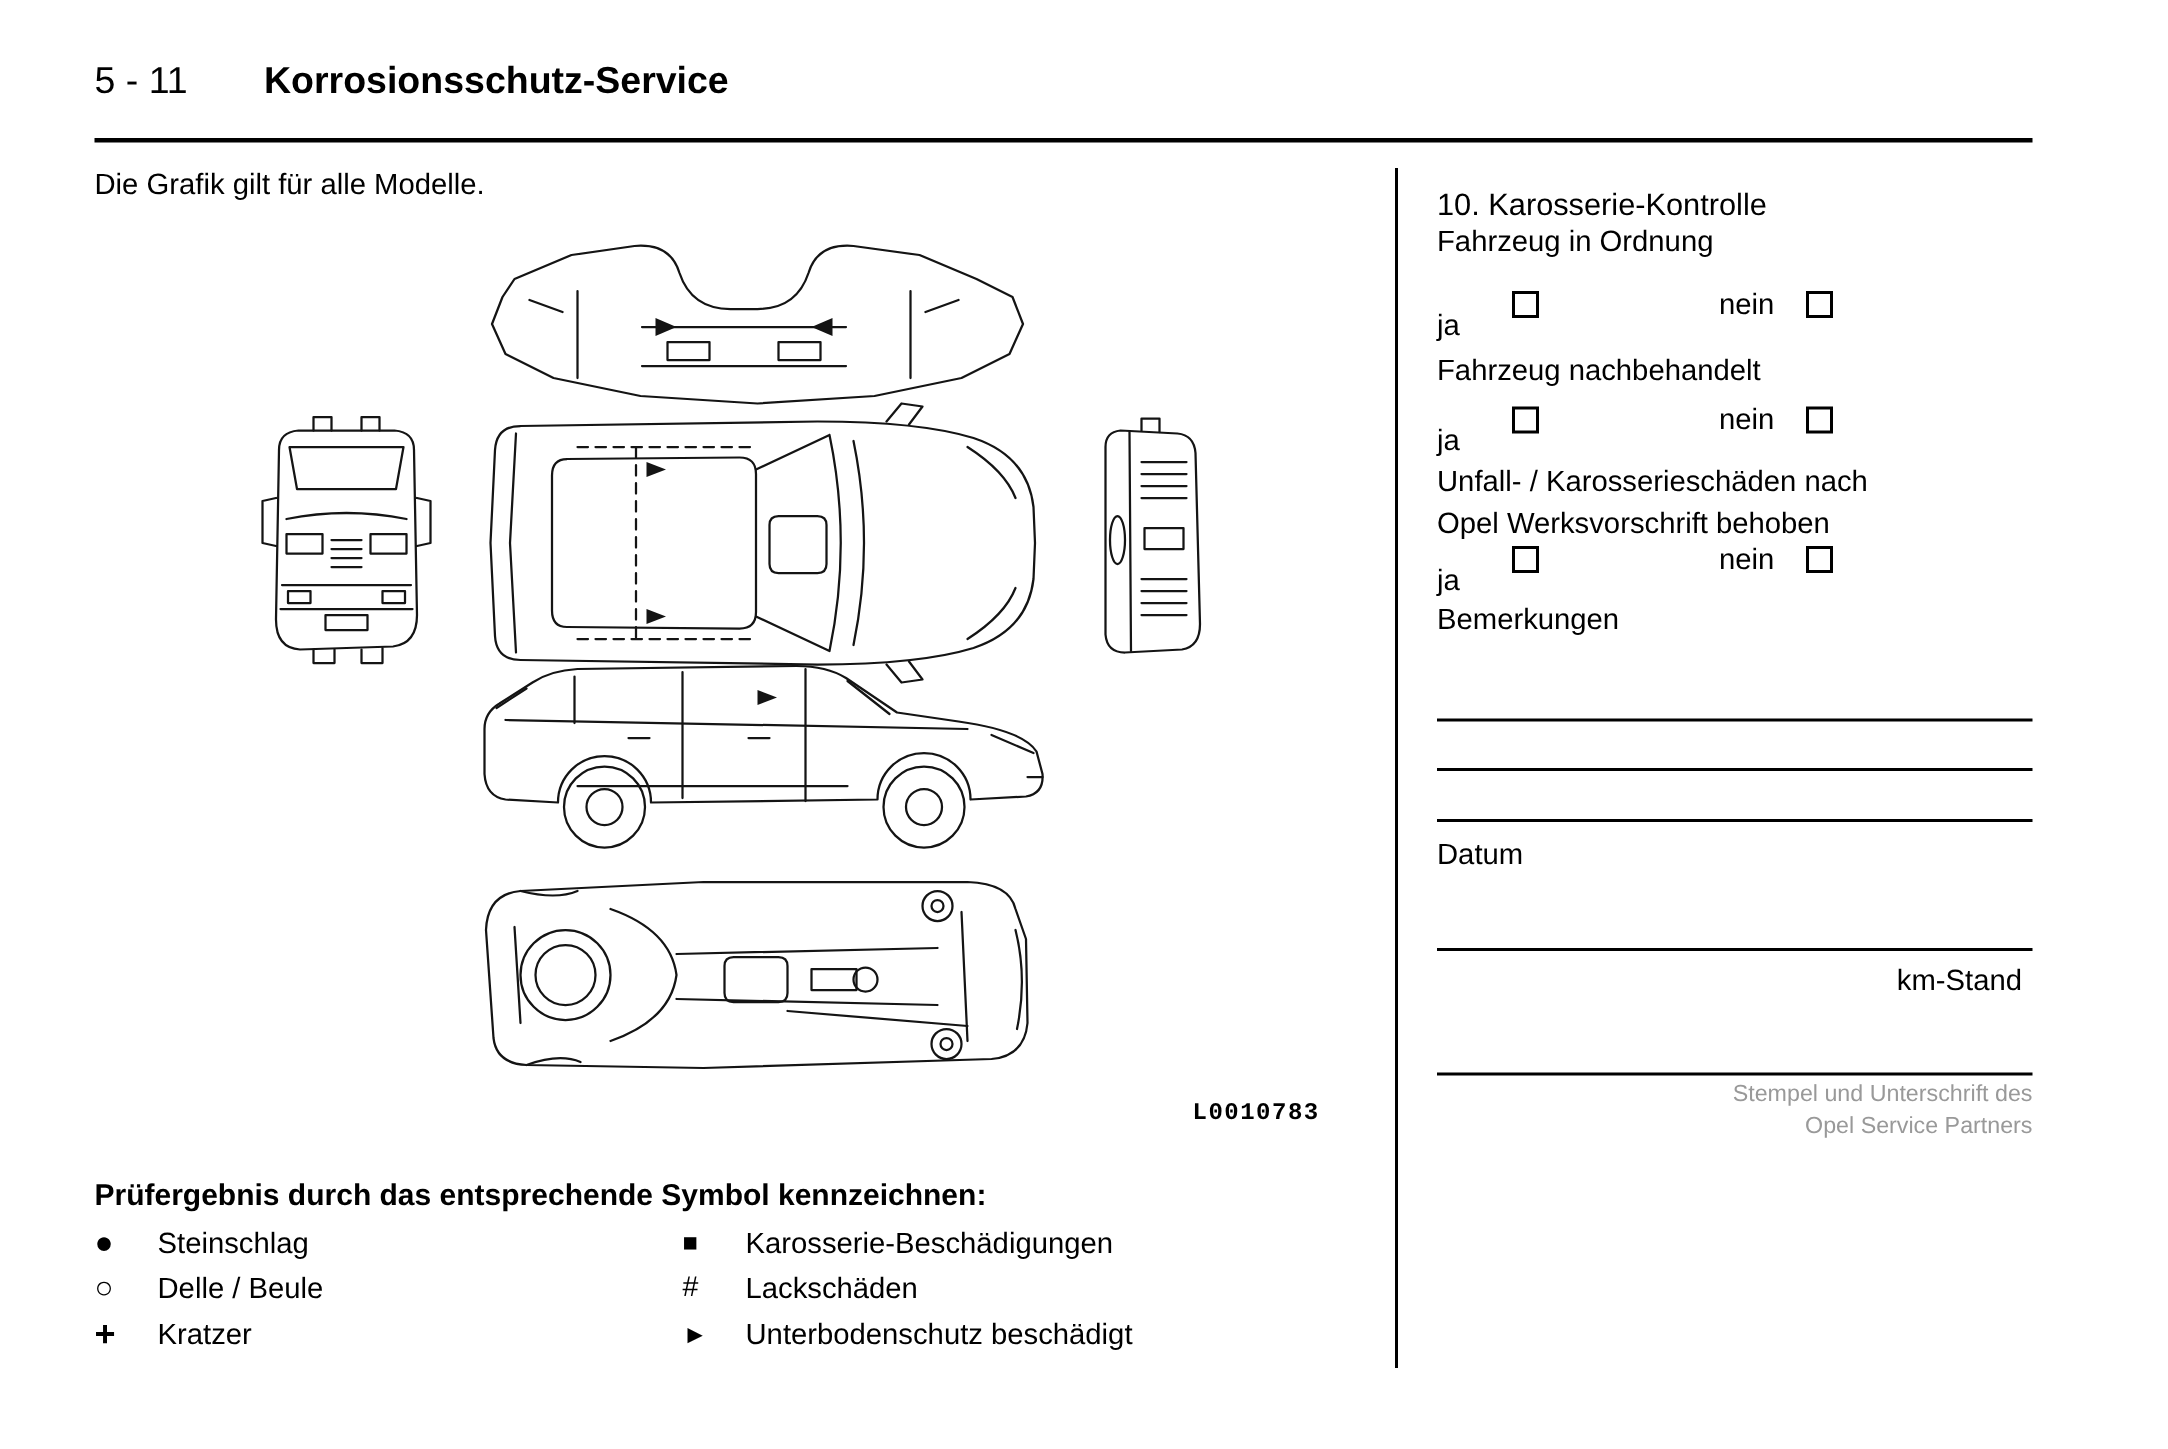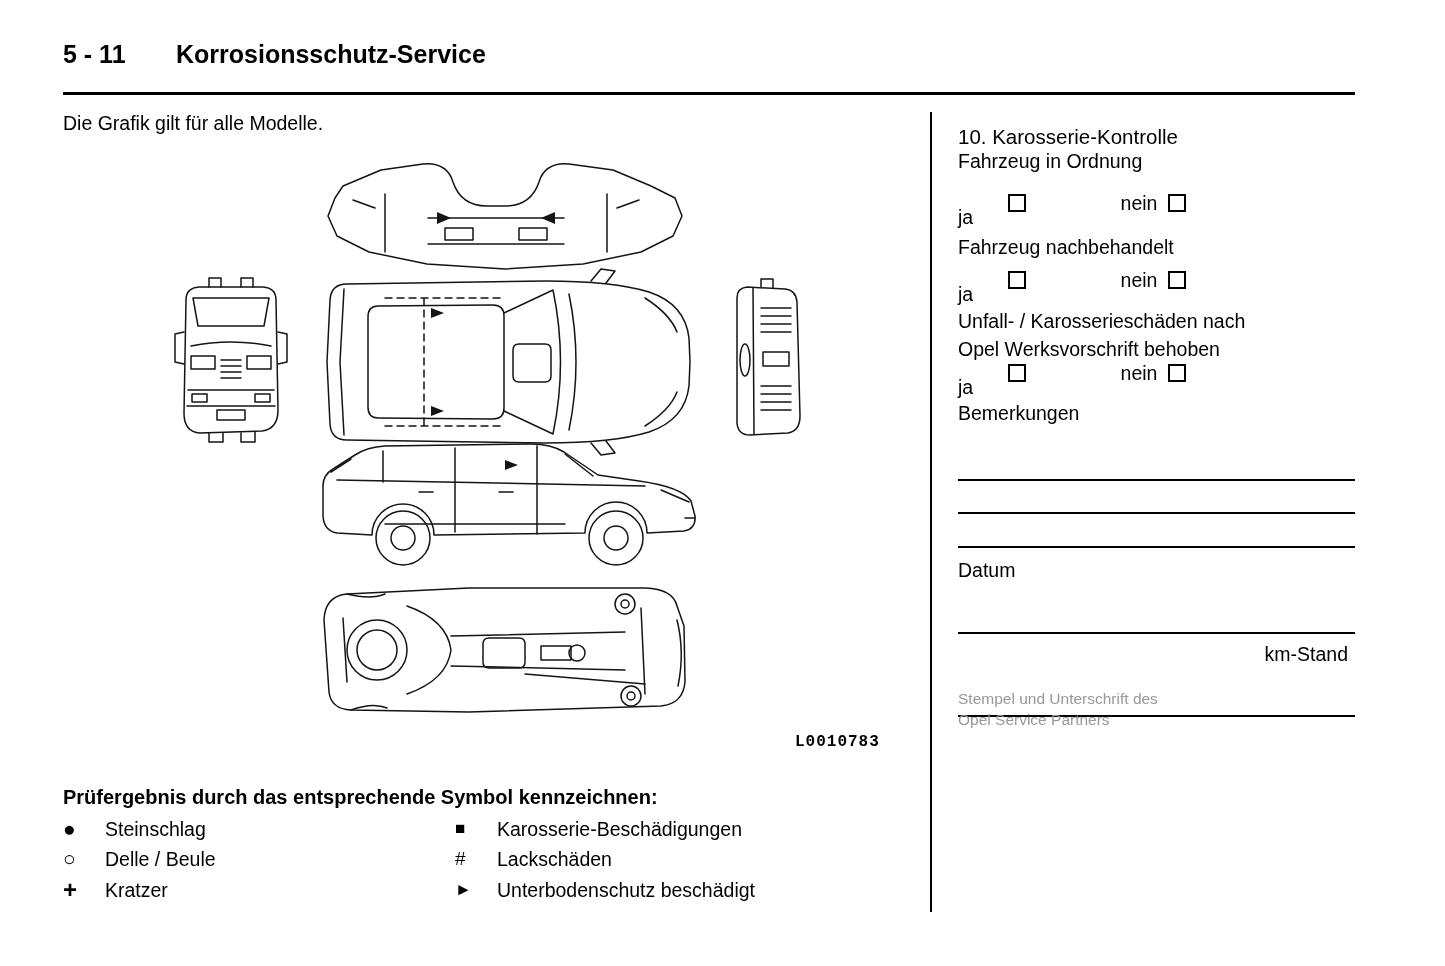--- a/index.html
+++ b/index.html
@@ -9,21 +9,21 @@
     width: 1445px;
     height: 966px;
     background: #ffffff;
     color: #000;
     font-family: "Liberation Sans", sans-serif;
     overflow: hidden;
   }
   .abs { position: absolute; }
 
   
-  .h-num   { left: 63px;  top: 40px; font-size: 25px; font-weight: bold; }
+  .h-num   { left: 63px;  top: 40px; font-size: 25px; font-weight: normal; }
   .h-title { left: 176px; top: 40px; font-size: 25px; font-weight: bold; }
   .top-rule { left: 63px; top: 92px; width: 1292px; height: 3px; background: #000; }
 
   
   .note { left: 63px; top: 112px; font-size: 19.5px; }
   .figure-svg { left: 85px; top: 148px; }
   .figure-svg path, .figure-svg circle, .figure-svg ellipse {
     fill: none; stroke: #141414; stroke-width: 1.5;
     stroke-linecap: round; stroke-linejoin: round;
   }
@@ -41,24 +41,24 @@
 
   
   .vdiv { left: 930px; top: 112px; width: 2px; height: 800px; background: #000; }
 
   
   .f-title { left: 958px; top: 125px; font-size: 20.5px; font-weight: normal; }
   .f-label { left: 958px; font-size: 19.5px; line-height: 28px; width: 390px; }
   .f-label.narrow { width: 330px; }
   .janein { left: 958px; display: flex; align-items: center; font-size: 19.5px; height: 22px; }
   .janein .ja   { width: 50px; margin-top: 28px; }
-  .janein .nein { margin-left: 84px; width: 58px; text-align: center; }
+  .janein .nein { margin-left: 120px; width: 58px; }
   .cb { width: 18px; height: 18px; border: 2px solid #000; background: #fff; flex: 0 0 auto; }
   .wline { left: 958px; width: 397px; height: 2px; background: #000; }
-  .stamp { left: 958px; top: 689px; width: 397px; text-align: left; color: #999; font-size: 15.5px; line-height: 1.35; }
+  .stamp { left: 958px; top: 720px; width: 397px; text-align: right; color: #999; font-size: 15.5px; line-height: 1.35; }
 </style>
 </head>
 <body>
 
 <div class="page">
 
   <span class="abs h-num">5 - 11</span>
   <span class="abs h-title">Korrosionsschutz-Service</span>
   <div class="abs top-rule"></div>
 

